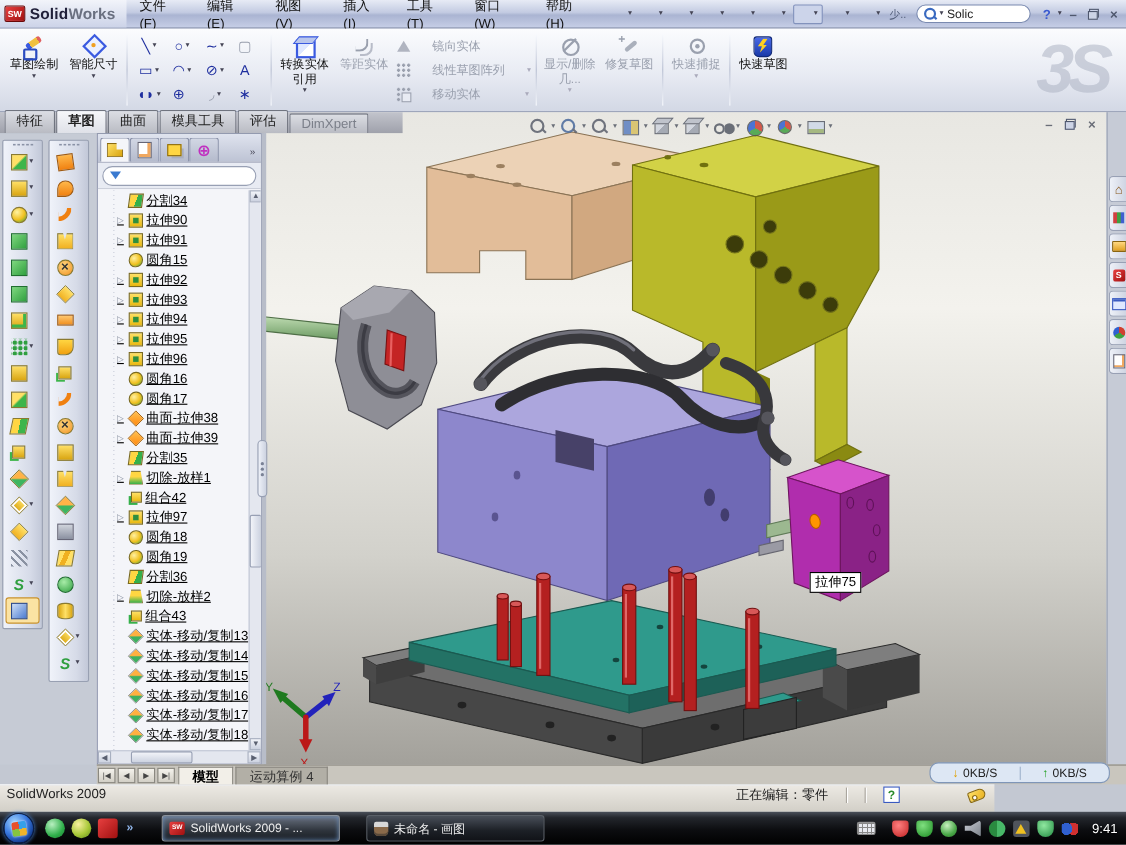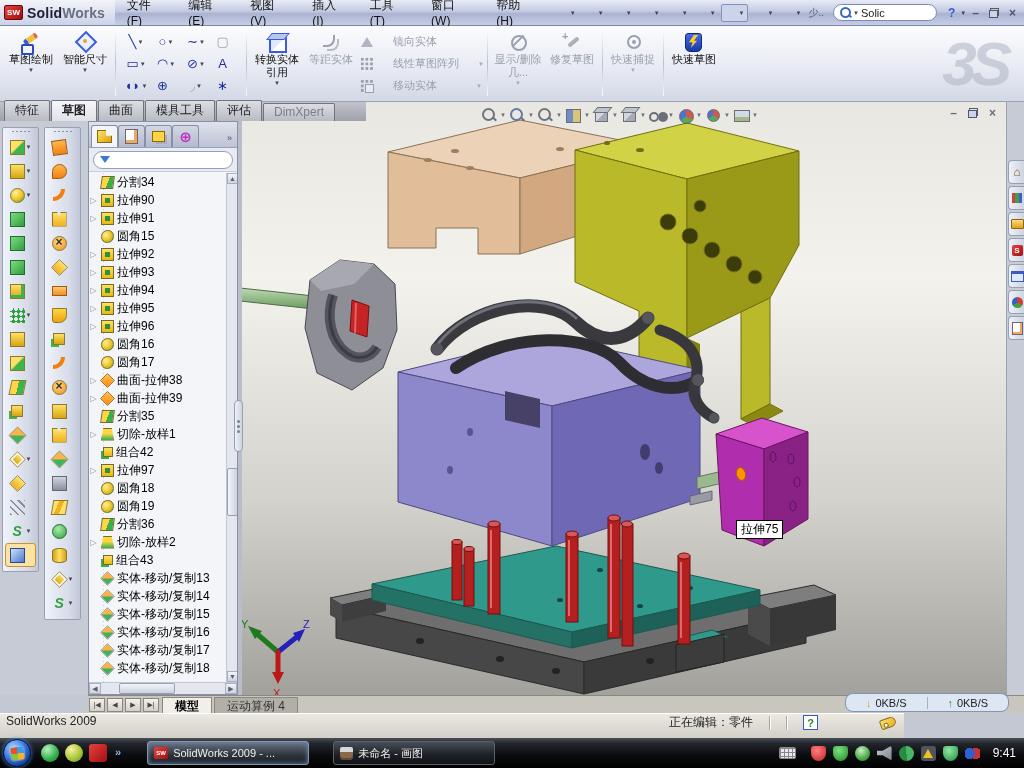--- a/index.html
+++ b/index.html
@@ -174,21 +174,21 @@
   .mt[data-v="property"]::before{content:"";width:11px;height:13px;background:#fff;border:1px solid #667;box-shadow:inset -3px -3px 0 #f0a860;}
   .mt[data-v="config"]::before{content:"";width:11px;height:9px;background:#ffd642;border:1px solid #8a6a10;box-shadow:3px 3px 0 -1px #a8aec0;}
   .mt[data-v="dimx"]::before{content:"⊕";color:#c030c0;font-size:15px;font-weight:bold;}
   #mgr-more{margin-left:auto;font-size:9px;color:#445;padding:0 3px 4px 0;}
   #filter-row{height:24px;display:flex;align-items:center;padding:2px 4px;background:#e8ebf3;border-bottom:1px solid #c8ccd8;}
   #filter-box{flex:1;height:18px;background:#fff;border:1px solid #98a0b4;border-radius:9px;display:flex;align-items:center;padding:0 6px;gap:3px;}
   #funnel{width:0;height:0;border-left:5px solid transparent;border-right:5px solid transparent;border-top:7px solid #3a7ad0;}
   #tree-body{position:relative;flex:1;overflow:hidden;background:#f4f5f9;}
   #tree-list{position:absolute;left:0;top:1px;right:11px;bottom:0;
     background:repeating-linear-gradient(180deg,#c8ccd8 0 1px,transparent 1px 4px) 14px 0/1px 100% no-repeat;}
-  .tree-item{display:flex;align-items:center;height:18px;padding-left:0;gap:3px;white-space:nowrap;}
+  .tree-item{display:flex;align-items:center;height:18px;padding-left:16px;gap:3px;white-space:nowrap;text-decoration:underline;}
   .exp{width:9px;font-size:8px;color:#8890a0;visibility:hidden;flex:none;text-align:center;}
   .tree-item[data-arrow="1"] .exp{visibility:visible;}
   .ti{width:13px;height:13px;flex:none;border:1px solid #7a6a20;position:relative;}
   .tree-item[data-type="split"] .ti{background:linear-gradient(105deg,#ffd642 52%,#35b04a 52%);transform:skewX(-8deg);}
   .tree-item[data-type="extrude"] .ti{background:linear-gradient(#ffe066,#e8b810);}
   .tree-item[data-type="extrude"] .ti::after{content:"";position:absolute;left:3px;top:3px;width:5px;height:5px;background:#2f8f3f;}
   .tree-item[data-type="fillet"] .ti{background:radial-gradient(circle at 35% 35%,#fff0a0,#f0c020 55%,#35b04a);border-radius:50% 45% 50% 45%;}
   .tree-item[data-type="surfextrude"] .ti{background:linear-gradient(135deg,#ffc050,#ff8a10);transform:rotate(45deg) scale(.82);border-color:#a05a00;}
   .tree-item[data-type="cutloft"] .ti{background:linear-gradient(180deg,#ffd642 40%,#35b04a);clip-path:polygon(18% 0,82% 0,100% 100%,0 100%);}
   .tree-item[data-type="combine"] .ti{width:10px;height:10px;background:linear-gradient(#ffe066,#e8b810);box-shadow:-3px 3px 0 -1px #35b04a;margin-left:2px;}

